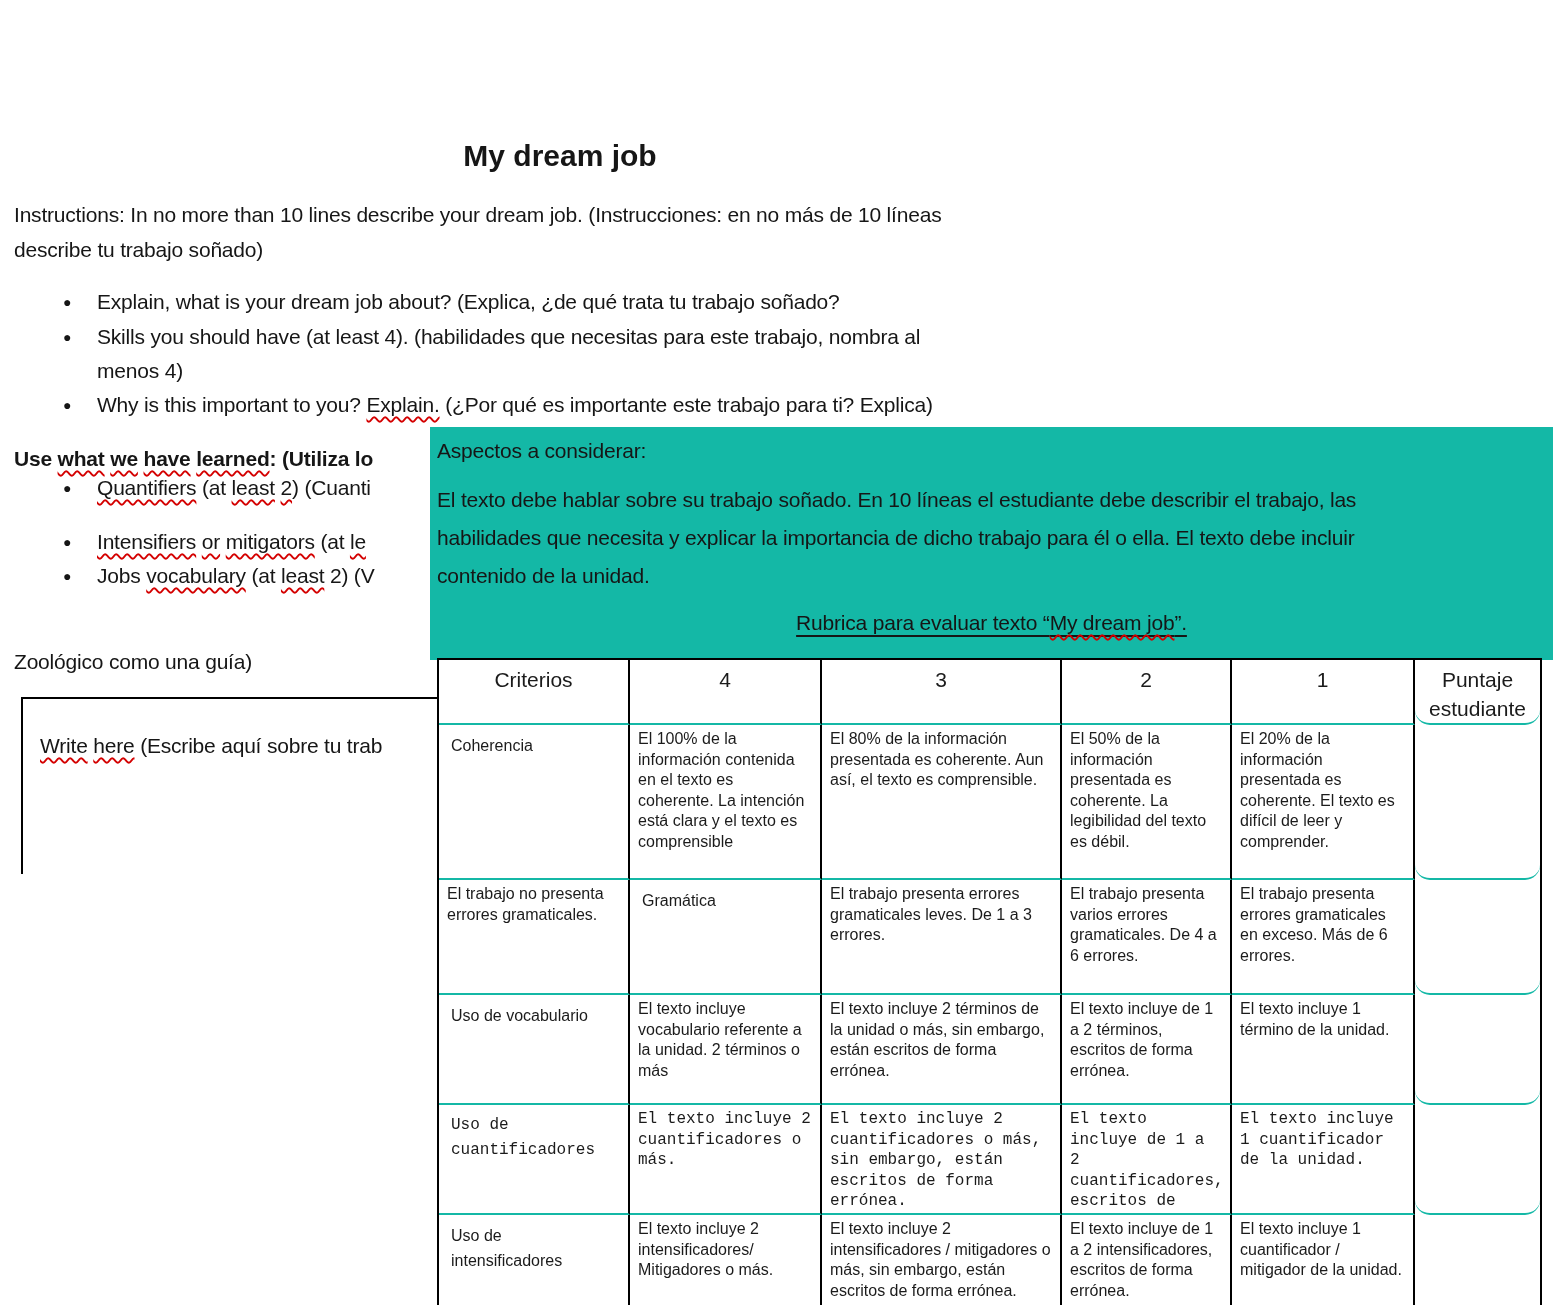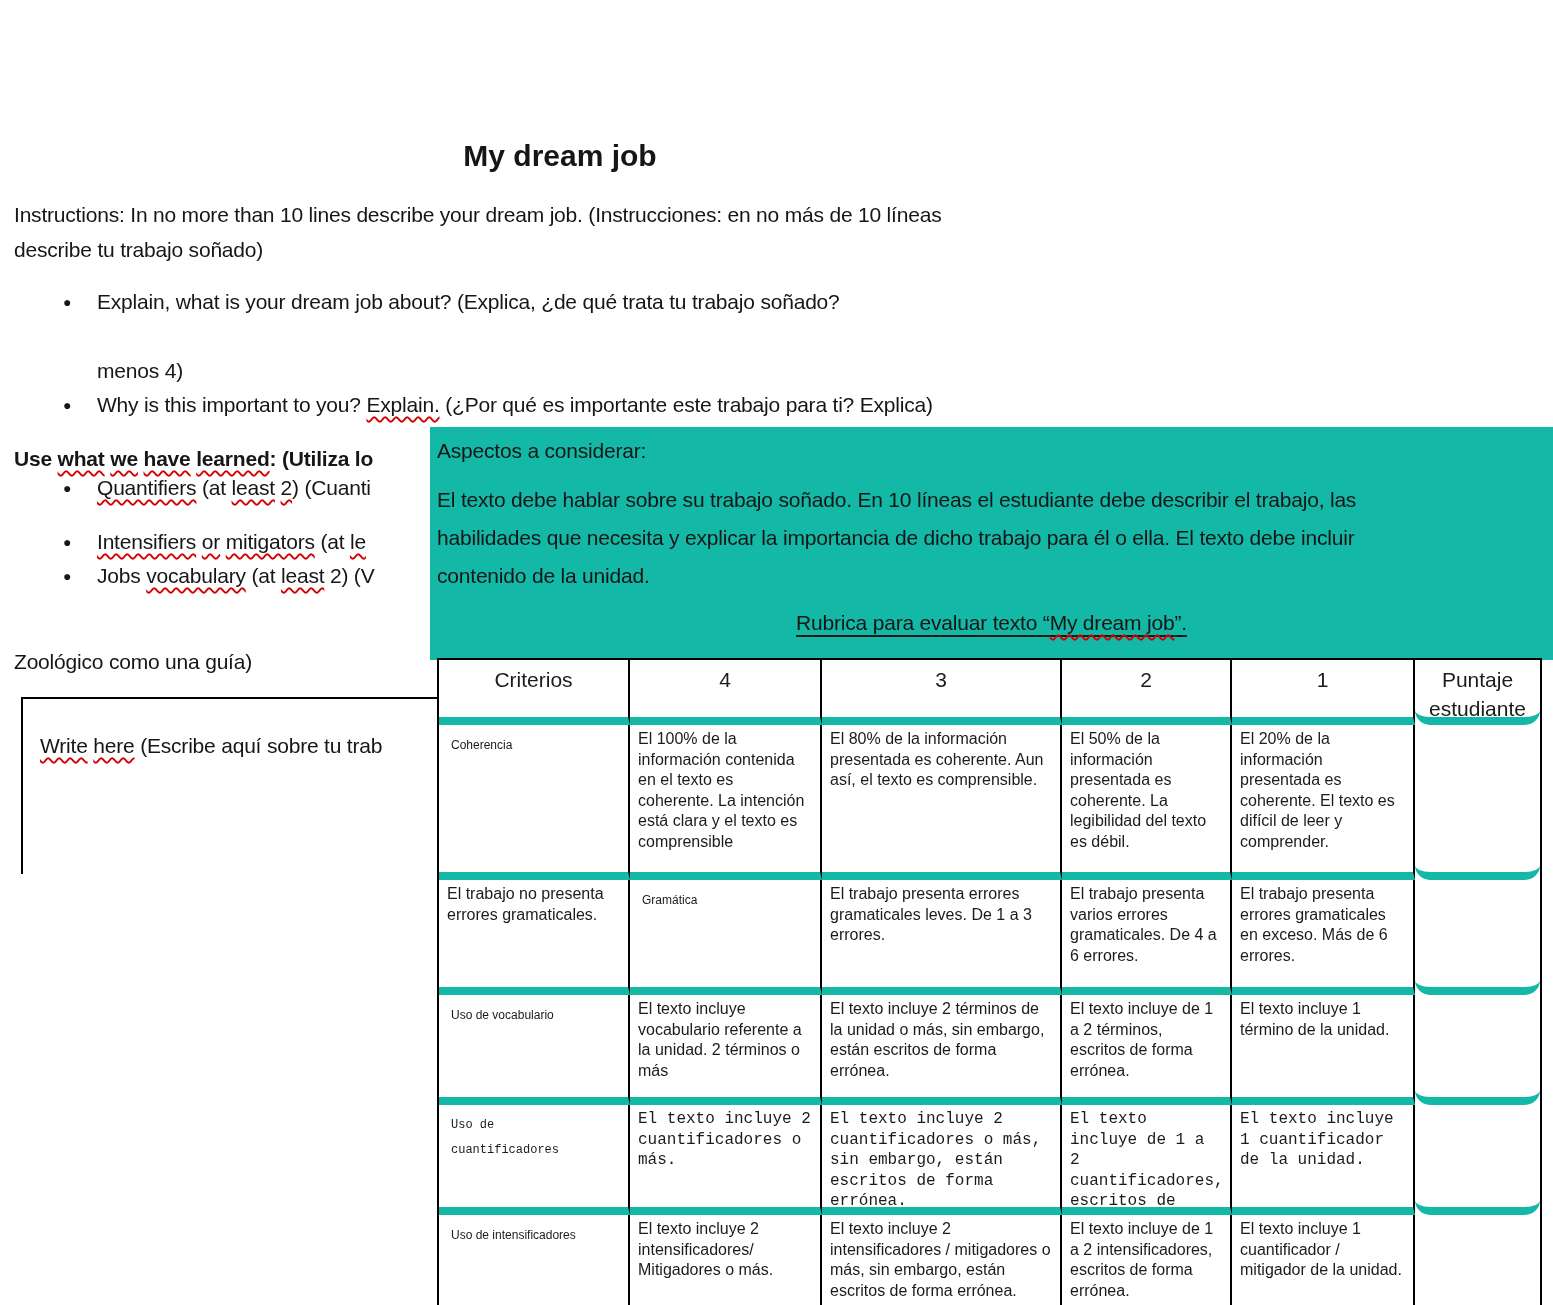--- a/index.html
+++ b/index.html
@@ -24,39 +24,42 @@
 
   
   #overlay{position:absolute;left:430px;top:427px;width:1123px;height:233px;background:#14b8a6;z-index:2;}
   #overlay .abs{white-space:nowrap;}
   #rubric-title{left:0;top:182px;width:1123px;text-align:center;}
 
   
   #rubric-table{position:absolute;left:437px;top:658px;z-index:3;background:#ffffff;
     border:2px solid #000;box-sizing:content-box;}
   .trow{display:grid;grid-template-columns:191px 192px 240px 170px 183px 125px;}
-  .tcell{border-right:2px solid #000;border-bottom:8px solid #14b8a6;box-sizing:border-box;
+  .tcell{border-right:2px solid #000;border-bottom:2px solid #14b8a6;box-sizing:border-box;
     padding:4px 8px 0 8px;font-size:16px;line-height:20.5px;letter-spacing:0;overflow:hidden;color:#1b1b1b;}
   .trow .tcell:last-child{border-right:none;border-radius:15px;}
   .trow:last-child .tcell{border-bottom:none;}
   .thead .tcell{font-size:21px;line-height:29px;text-align:center;padding-top:5px;}
-  .tcell.crit{font-size:12px;line-height:25px;padding:8px 20px 16px 12px;}
+  .tcell.crit{font-size:16px;line-height:25px;padding:8px 20px 16px 12px;}
 </style>
 </head>
 <body>
 
 <div id="page">
 
   <div class="abs title" style="left:0;top:139px;width:1120px;text-align:center;">My dream job</div>
 
   <div class="abs body-txt" style="left:14px;top:201px;">Instructions: In no more than 10 lines describe your dream job. (Instrucciones: en no más de 10 líneas</div>
   <div class="abs body-txt" style="left:14px;top:236px;">describe tu trabajo soñado)</div>
 
   <div class="abs body-txt" style="left:63px;top:288px;">
     <span class="bullet-glyph">●</span><span>Explain, what is your dream job about? (Explica, ¿de qué trata tu trabajo soñado?</span>
+  </div>
+  <div class="abs body-txt" style="left:63px;top:323px;">
+    <span class="bullet-glyph">●</span><span>Skills you should have (at least 4). (habilidades que necesitas para este trabajo, nombra al</span>
   </div>
   <div class="abs body-txt" style="left:97px;top:357px;">menos 4)</div>
   <div class="abs body-txt" style="left:63px;top:391px;">
     <span class="bullet-glyph">●</span><span><span>Why is this important to you? </span><span class="sq">Explain.</span><span> (¿Por qué es importante este trabajo para ti? Explica)</span></span>
   </div>
 
   <div class="abs body-txt leftcol" style="left:14px;top:445px;font-weight:bold;"><span>Use </span><span class="sq">what</span><span> </span><span class="sq">we</span><span> </span><span class="sq">have</span><span> </span><span class="sq">learned</span><span>: (Utiliza lo</span></div>
 
   <div class="abs body-txt leftcol" style="left:63px;top:474px;">
     <span class="bullet-glyph">●</span><span><span class="sq">Quantifiers</span><span> (at </span><span class="sq">least</span><span> </span><span class="sq">2</span><span>) (Cuanti</span></span>

